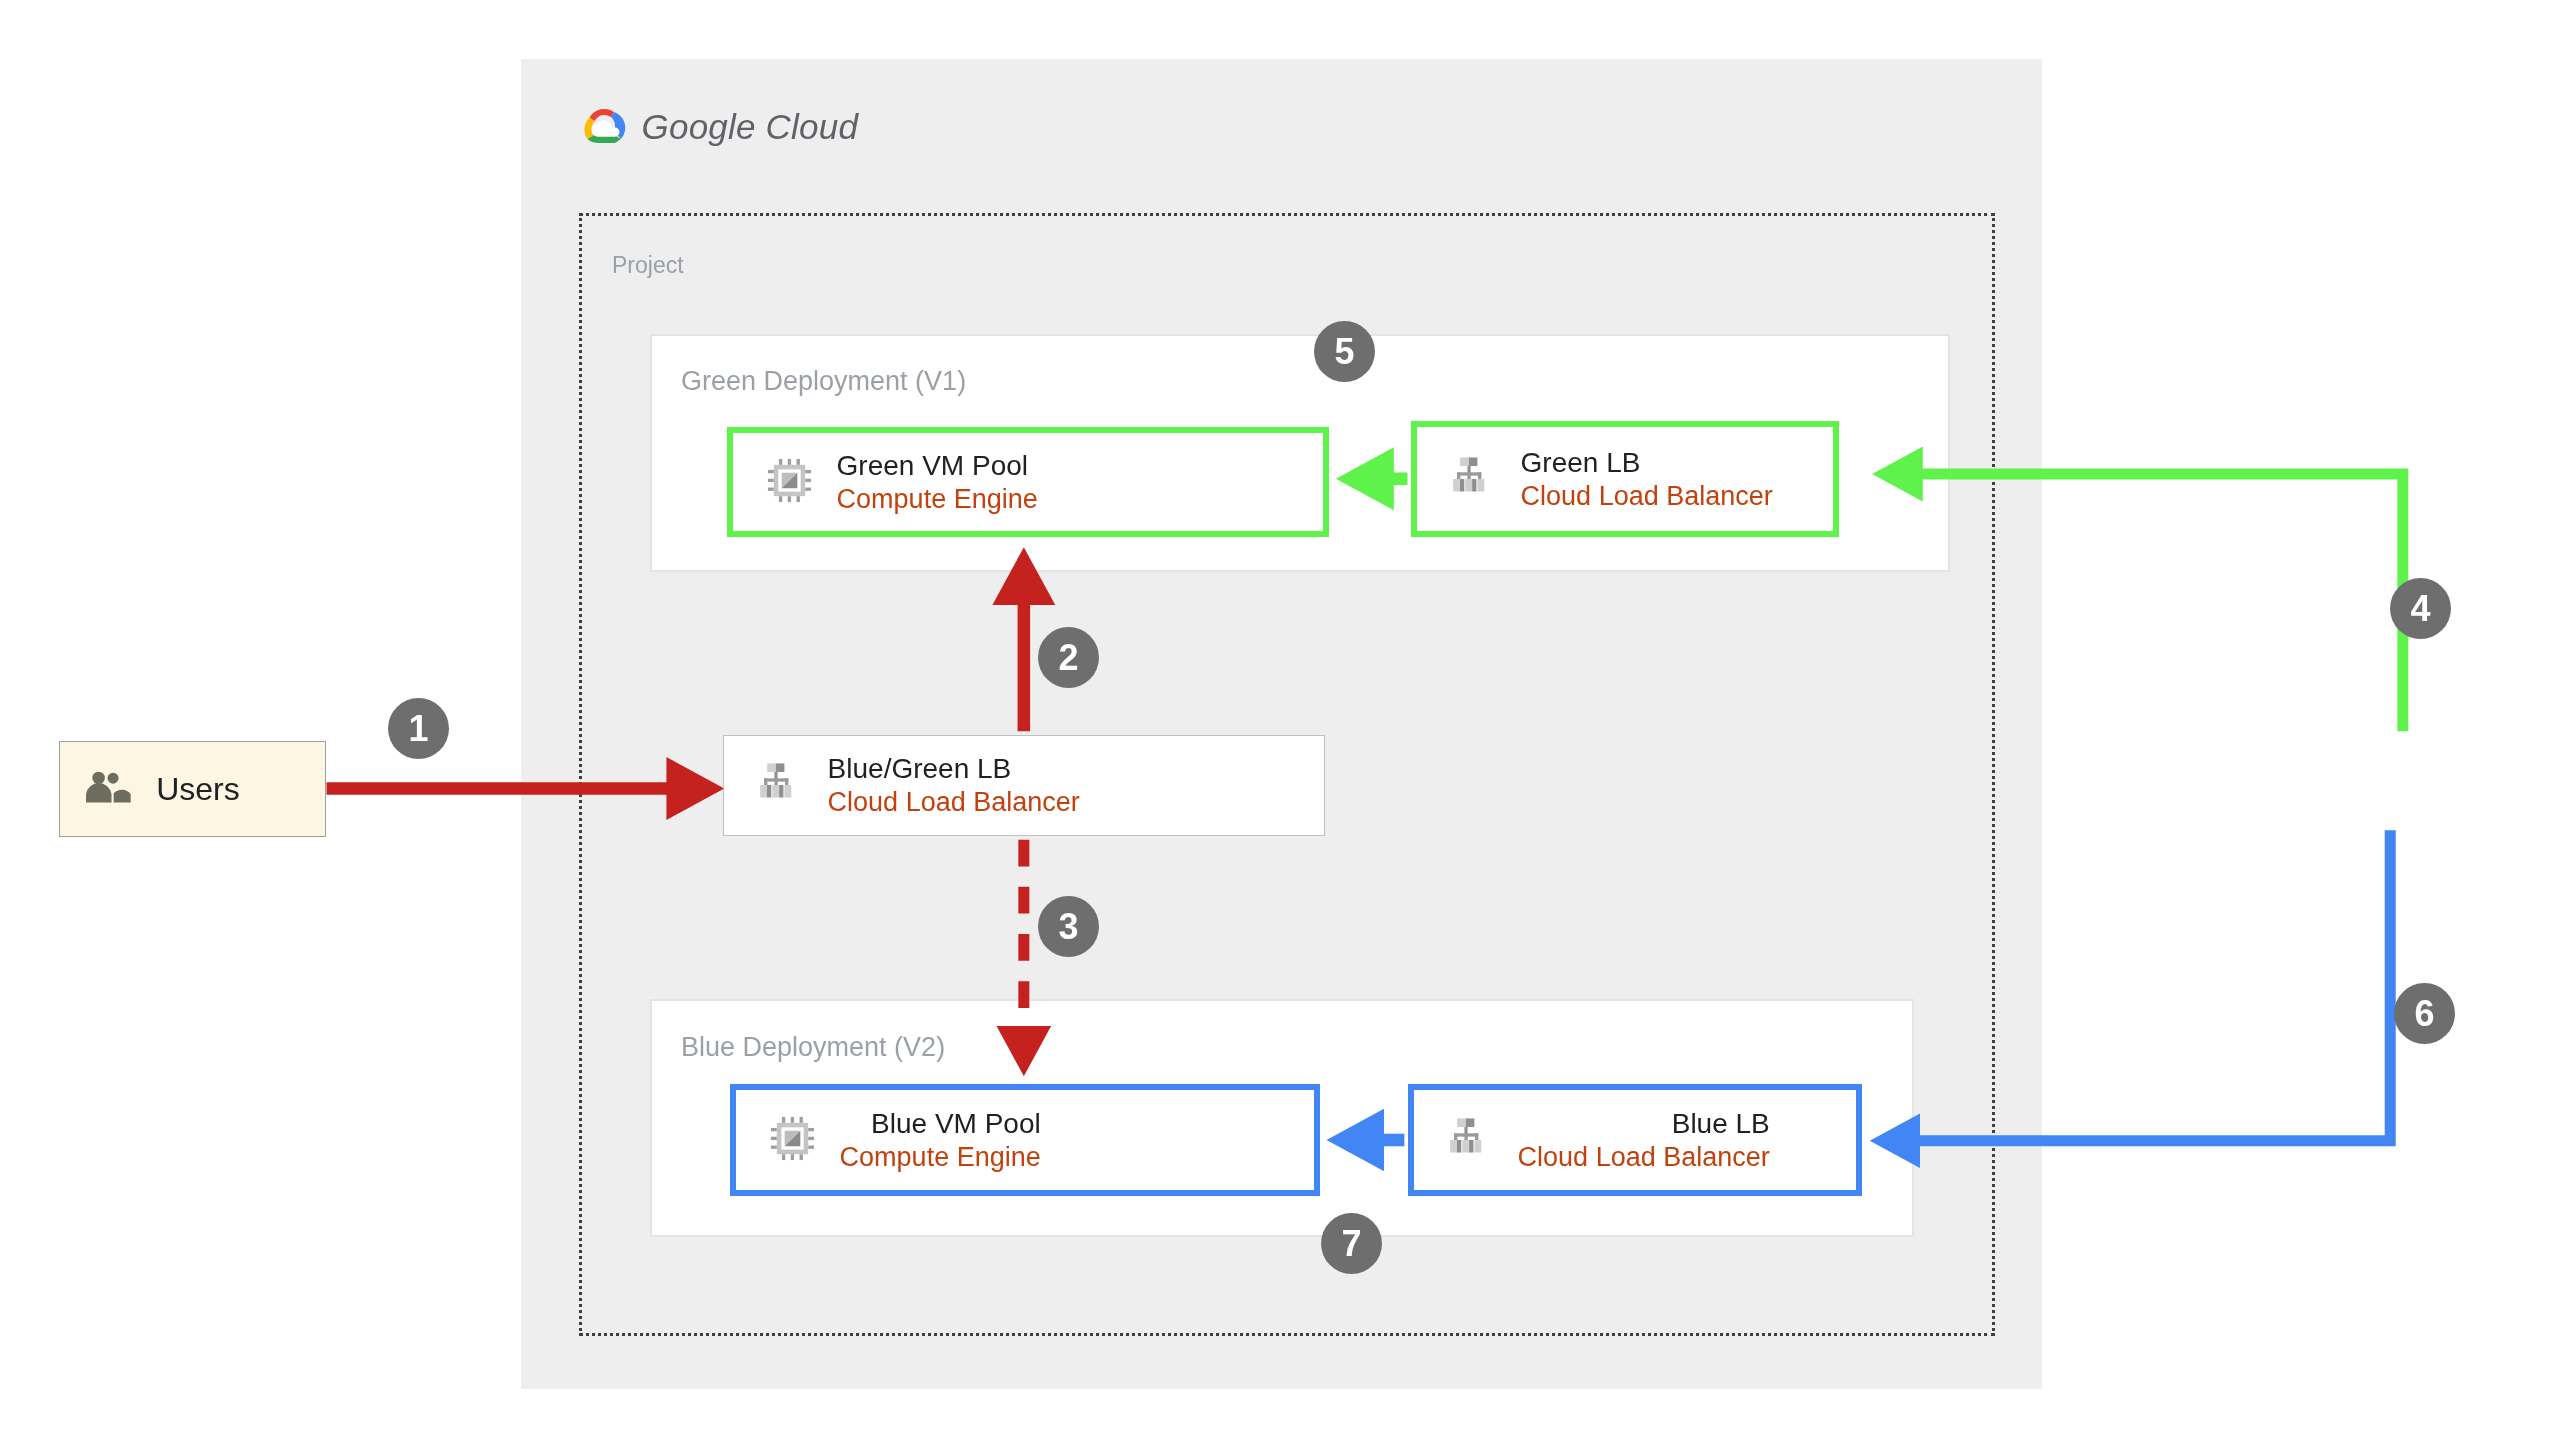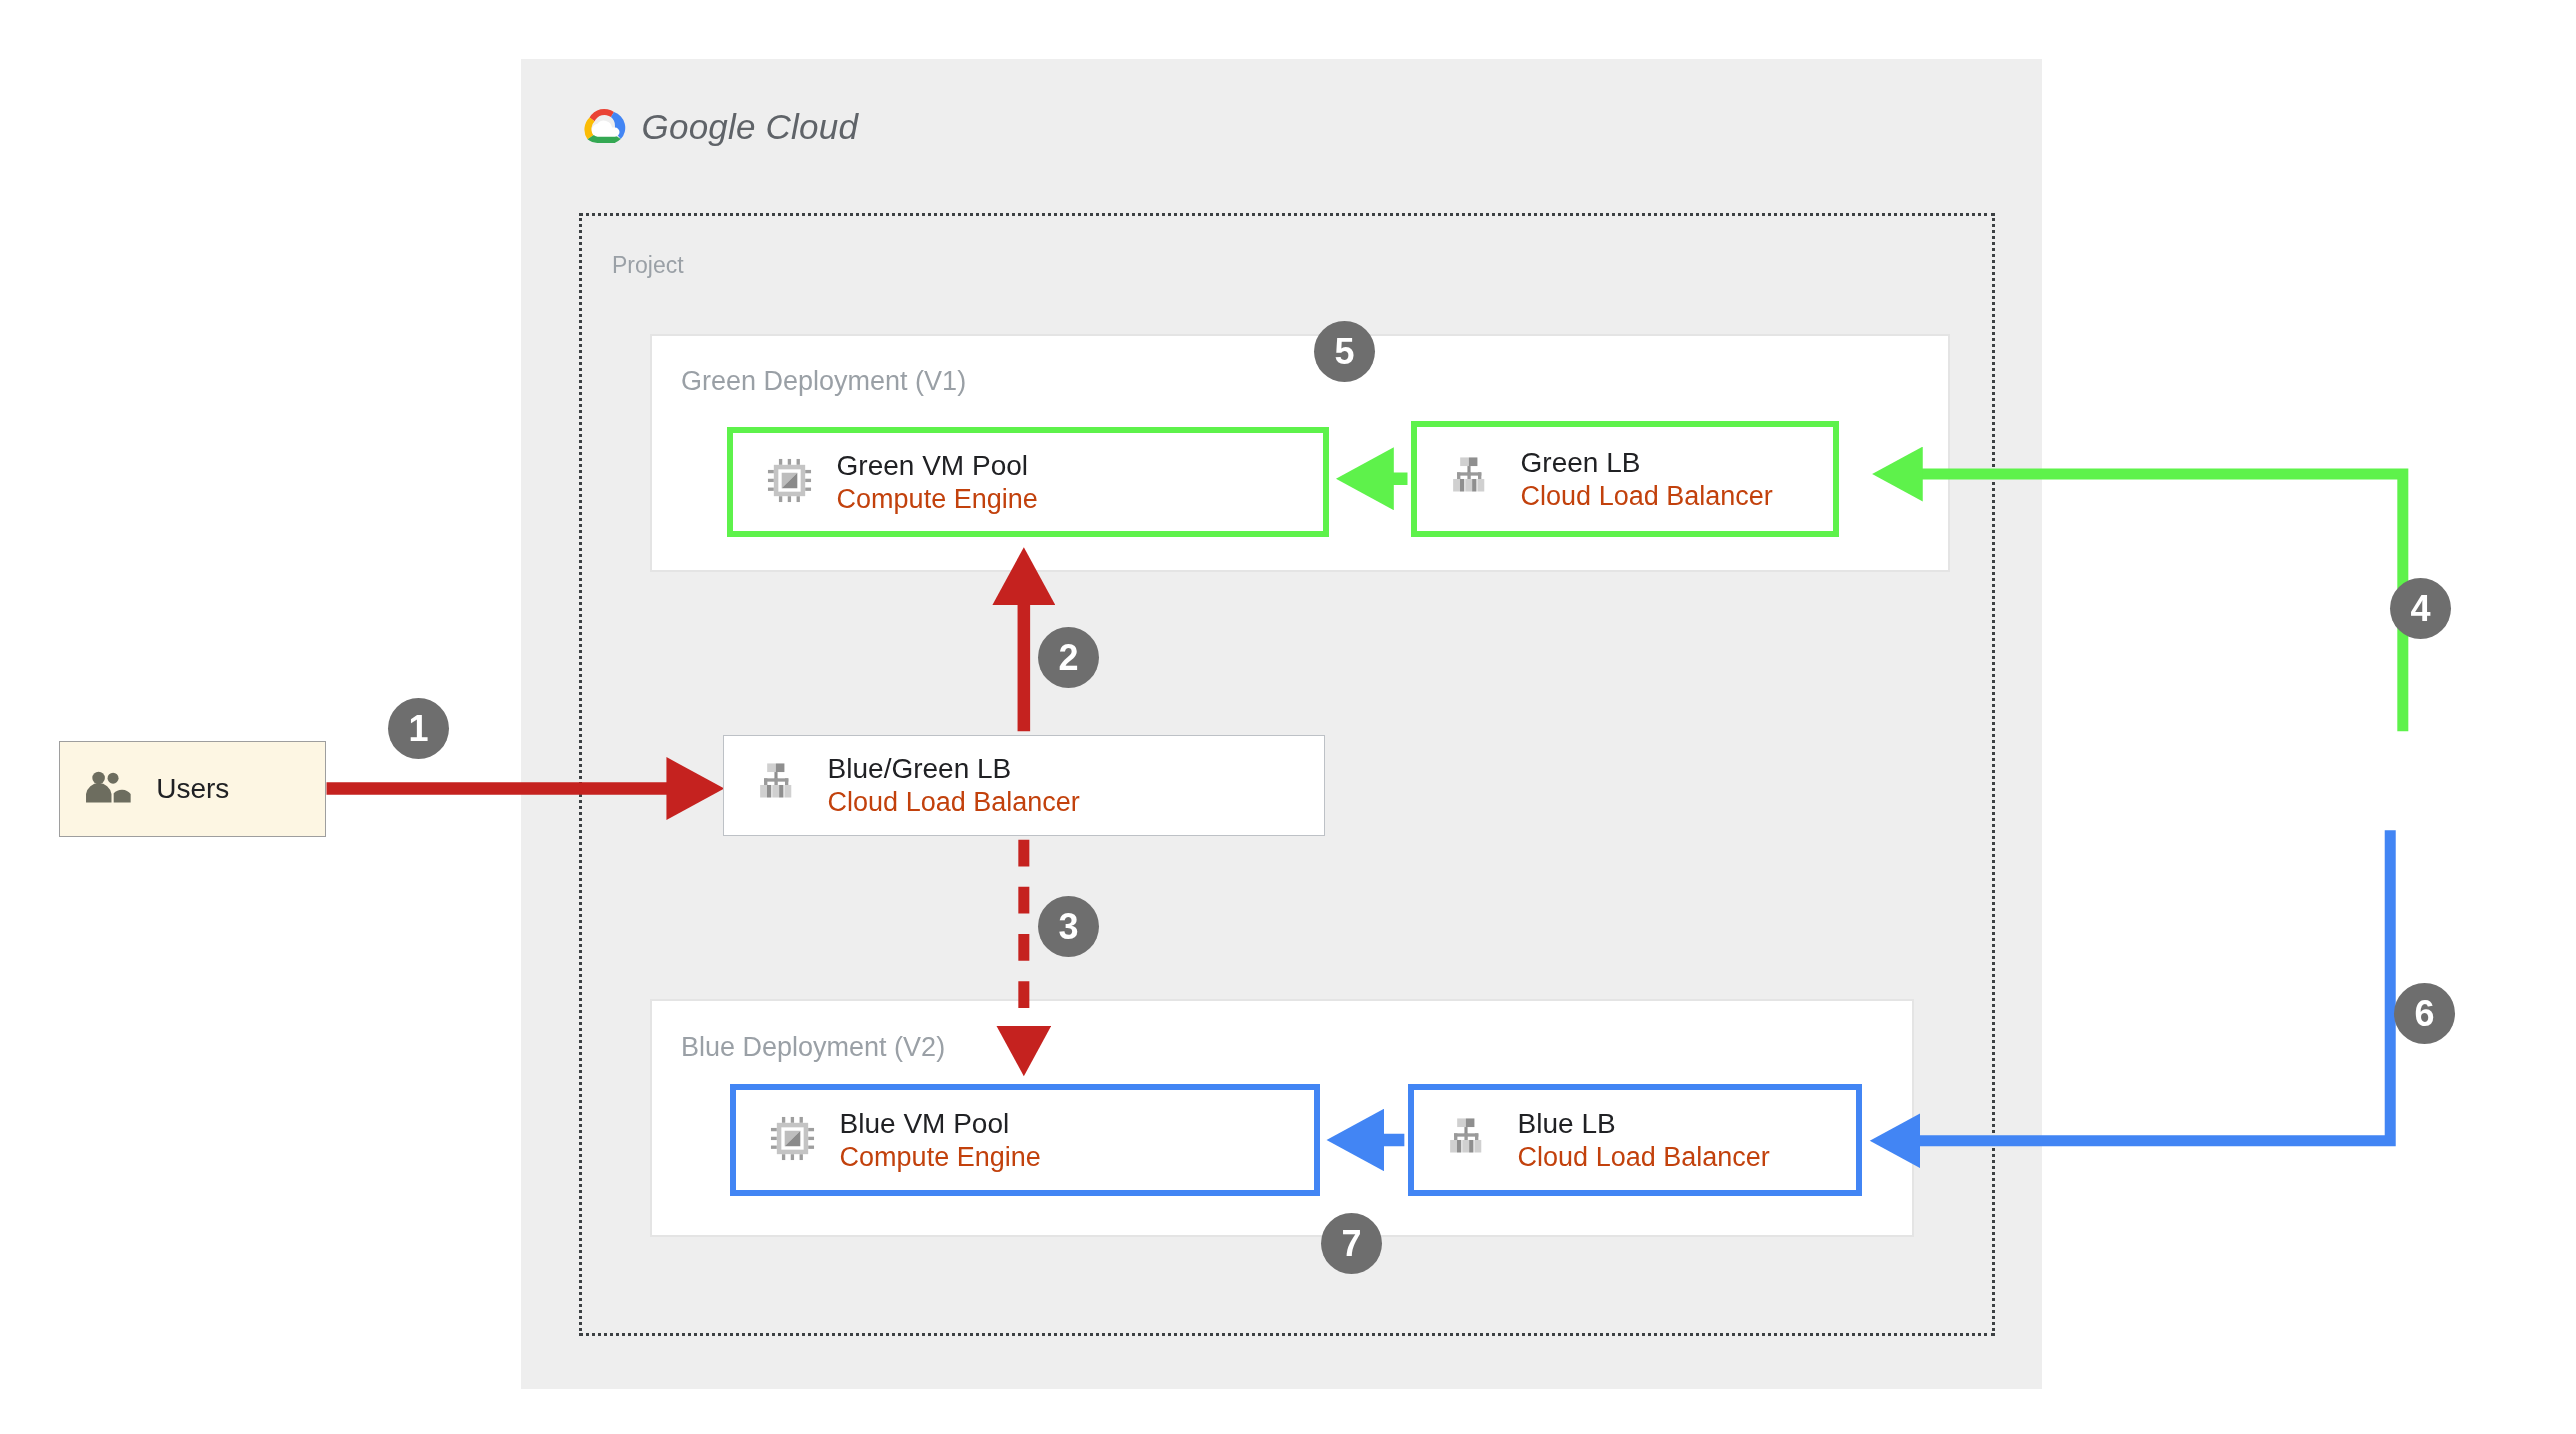--- a/index.html
+++ b/index.html
@@ -45,32 +45,32 @@
   .deploy-title.green{left:681px;top:366px;}
   .deploy-title.blue{left:681px;top:1032px;}
 
   
   .card{
     position:absolute;background:#ffffff;box-sizing:border-box;
     display:flex;align-items:center;
   }
   .card.plain{border:1.6px solid #bdc1c6;}
   .card.greenb{border:6.3px solid #5ef24b;}
-  .card.blueb{border:6.3px solid #4285f4;}
+  .card.blueb{border:6.3px solid #4285f4;text-align:right;}
   .card .icon{flex:0 0 auto;margin-left:33px;margin-right:23.6px;}
   .card .txt{display:flex;flex-direction:column;justify-content:center;}
   .card .t1{font-size:28px;color:#202124;line-height:1.25;white-space:nowrap;}
   .card .t2{font-size:27px;color:#c2410c;line-height:1.25;white-space:nowrap;}
 
   .actor-box{
     position:absolute;background:#fdf6e3;border:1.6px solid #9e9e9e;
     box-sizing:border-box;display:flex;align-items:center;
   }
   .actor-box .icon{flex:0 0 auto;margin-left:23.6px;margin-right:23.6px;}
-  .actor-box .t1{font-size:28px;color:#202124;white-space:nowrap;}
+  .actor-box .t1{font-size:32px;color:#202124;white-space:nowrap;}
 
   
   #card-green-vm{left:727px;top:427px;width:602px;height:110px;}
   #card-green-lb{left:1411px;top:421px;width:428px;height:116px;}
   #card-bg-lb{left:723px;top:735px;width:602px;height:101px;}
   #card-blue-vm{left:730px;top:1084px;width:590px;height:112px;}
   #card-blue-lb{left:1408px;top:1084px;width:454px;height:112px;}
   #box-users{left:59px;top:741px;width:267px;height:96px;}
   #box-qadev{left:2265px;top:731px;width:275px;height:98px;}
 

